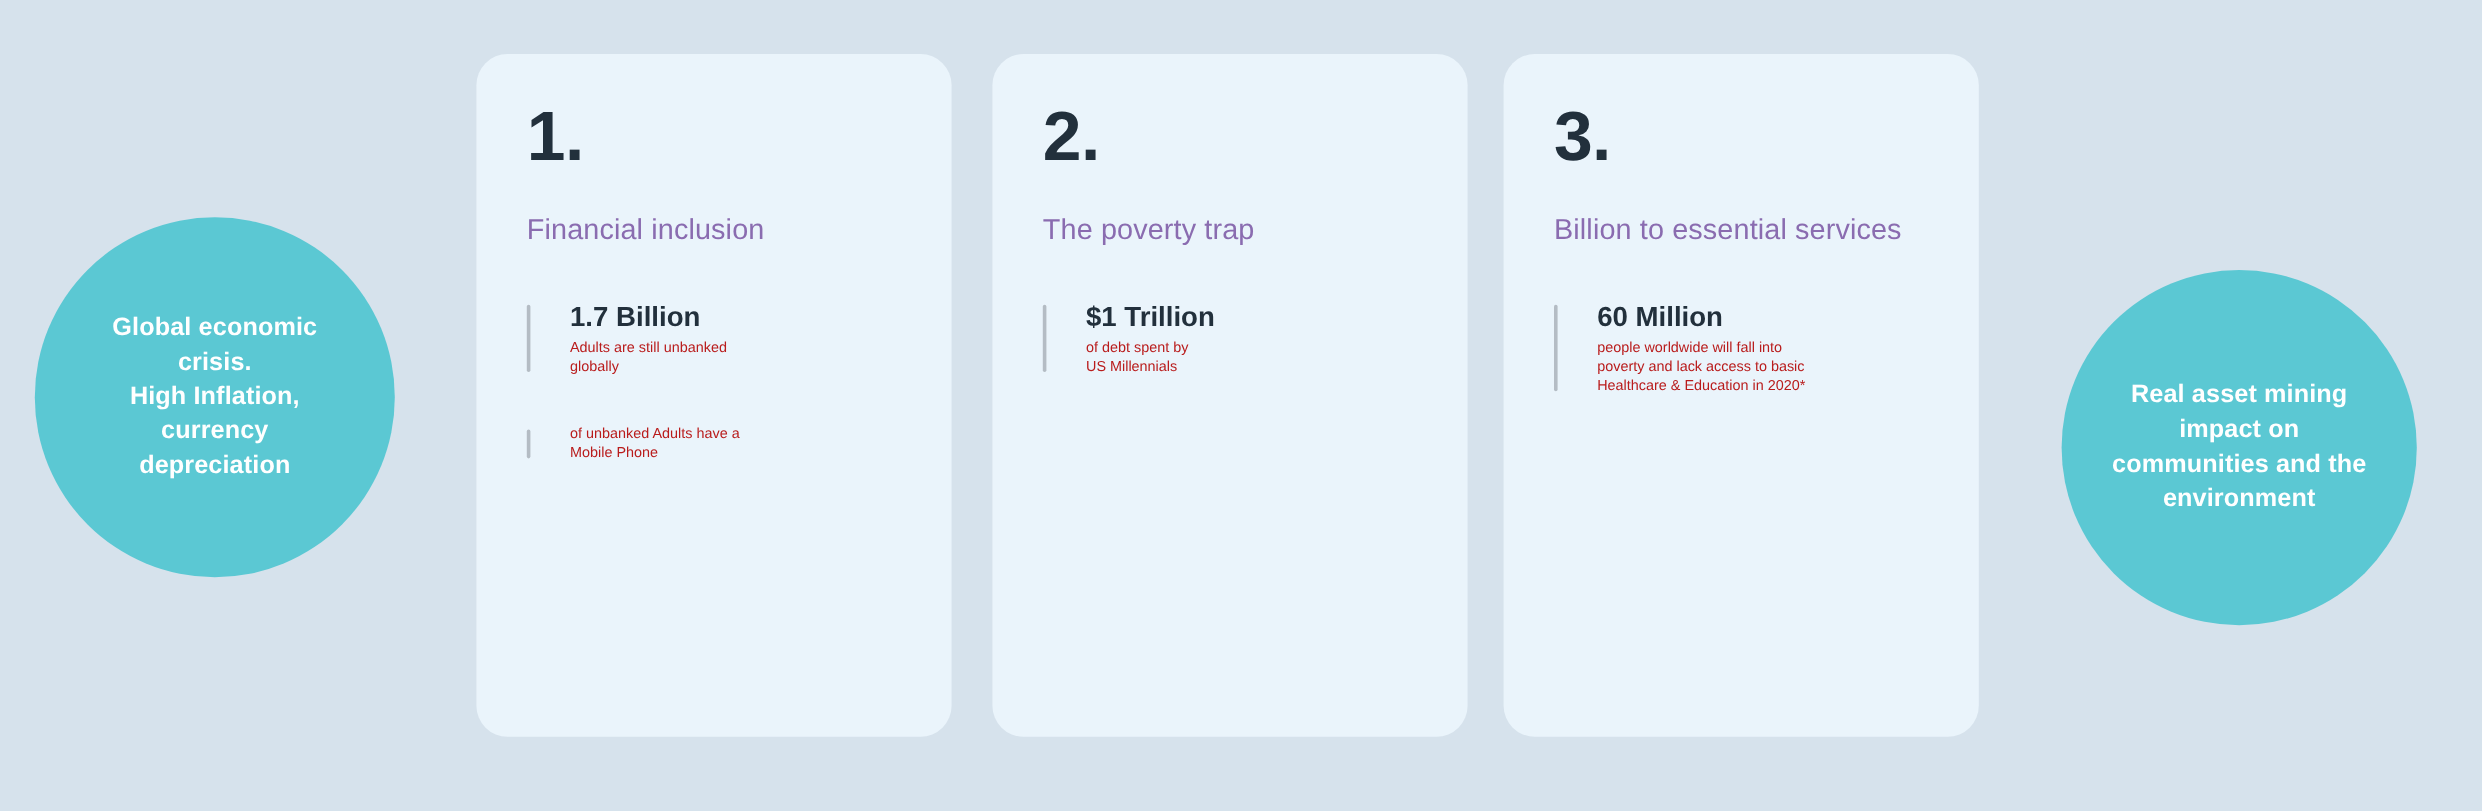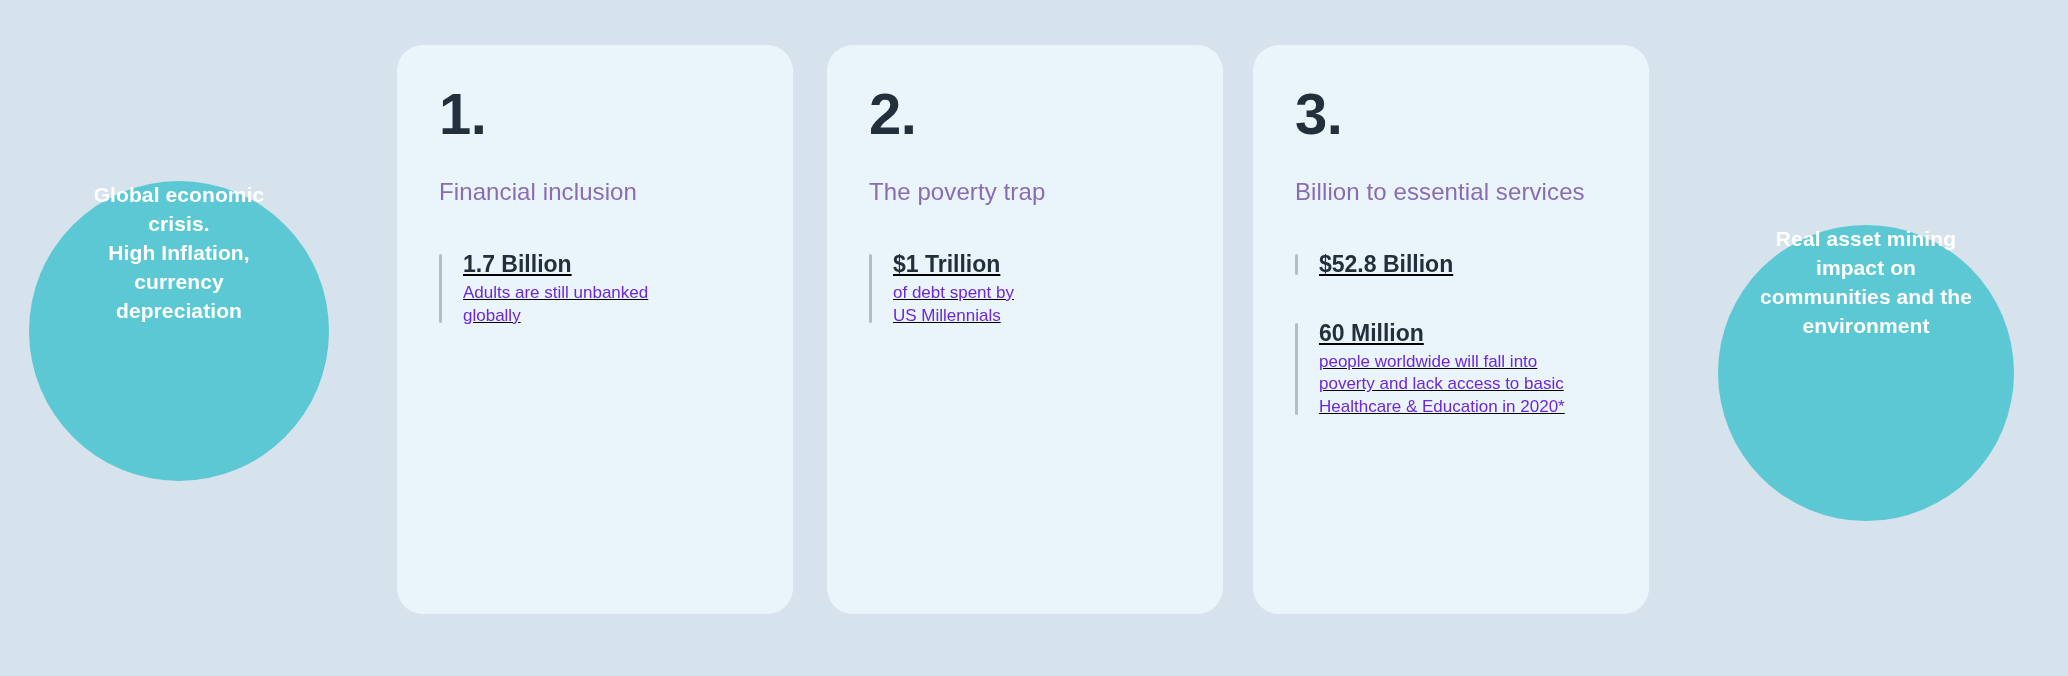--- a/index.html
+++ b/index.html
@@ -19,21 +19,21 @@
     width: 2068px;
     height: 676px;
   }
 
   
   .circle {
     position: absolute;
     border-radius: 50%;
     background: #5bc8d3;
     display: flex;
-    align-items: flex-start;
+    align-items: center;
     justify-content: center;
     box-sizing: border-box;
   }
   .circle-text {
     color: #ffffff;
     font-weight: bold;
     font-size: 21px;
     line-height: 1.38;
     text-align: center;
     white-space: pre-line;
@@ -81,23 +81,22 @@
     color: #8a6cb0;
     line-height: 1.22;
     margin: 0;
     letter-spacing: 0.1px;
   }
   .stats {
     margin-top: 44px;
   }
   .stat {
     position: relative;
-    padding-left: 24px;
+    padding-left: 36px;
     margin-bottom: 40px;
-    text-decoration: underline;
   }
   .stat:last-child { margin-bottom: 0; }
   .stat::before {
     content: "";
     position: absolute;
     left: 0;
     top: 4px;
     bottom: 4px;
     width: 3px;
     background: #b4bcc4;
@@ -105,23 +104,23 @@
   }
   .stat-value {
     font-size: 23px;
     font-weight: bold;
     color: #22303c;
     line-height: 1.25;
     margin: 0 0 3px 0;
     white-space: nowrap;
   }
   .stat-desc {
-    font-size: 17px;
+    font-size: 12px;
     font-weight: normal;
-    color: #6d28d9;
+    color: #b91c1c;
     line-height: 1.33;
     margin: 0;
     white-space: pre-line;
   }
 </style>
 </head>
 <body>
 
 <div class="stage">
 
@@ -136,20 +135,22 @@
   <div class="card" id="card-1">
     <div class="card-number">1.</div>
     <div class="card-heading">Financial inclusion</div>
     <div class="stats">
       <div class="stat">
         <div class="stat-value">1.7 Billion</div>
         <div class="stat-desc">Adults are still unbanked
 globally</div>
       </div>
       <div class="stat">
+        <div class="stat-desc">of unbanked Adults have a
+Mobile Phone</div>
       </div>
     </div>
   </div>
 
   <div class="card" id="card-2">
     <div class="card-number">2.</div>
     <div class="card-heading">The poverty trap</div>
     <div class="stats">
       <div class="stat">
         <div class="stat-value">$1 Trillion</div>
@@ -157,21 +158,20 @@
 US Millennials</div>
       </div>
     </div>
   </div>
 
   <div class="card" id="card-3">
     <div class="card-number">3.</div>
     <div class="card-heading">Billion to essential services</div>
     <div class="stats">
       <div class="stat">
-        <div class="stat-value">$52.8 Billion</div>
       </div>
       <div class="stat">
         <div class="stat-value">60 Million</div>
         <div class="stat-desc">people worldwide will fall into
 poverty and lack access to basic
 Healthcare &amp; Education in 2020*</div>
       </div>
     </div>
   </div>
 

